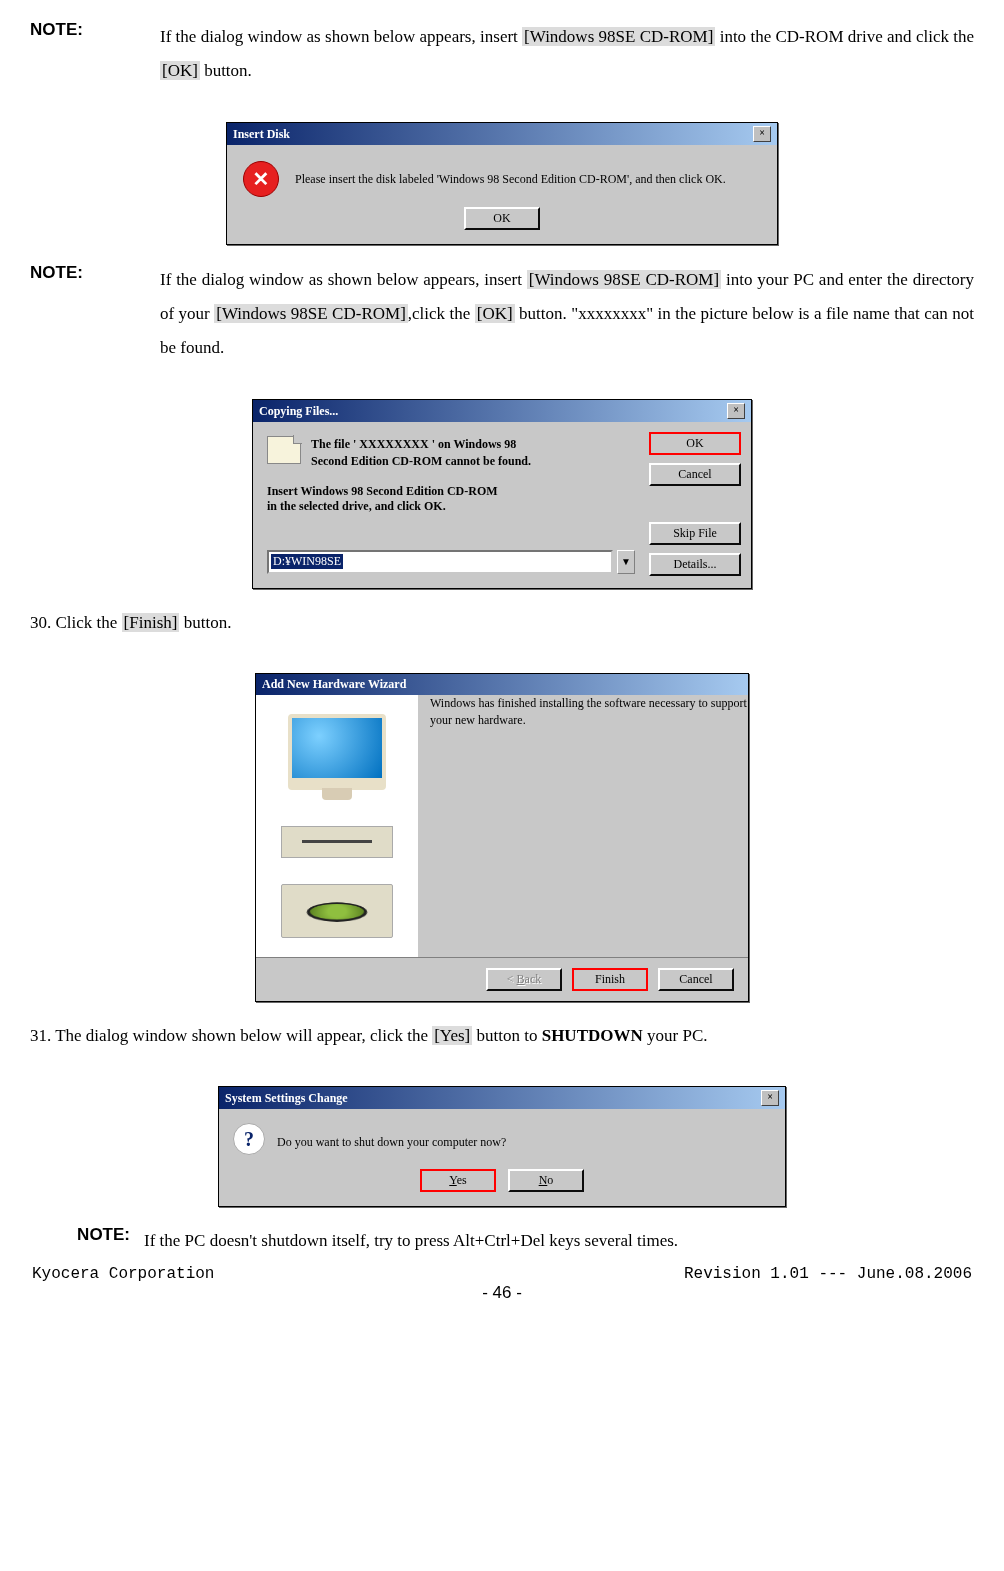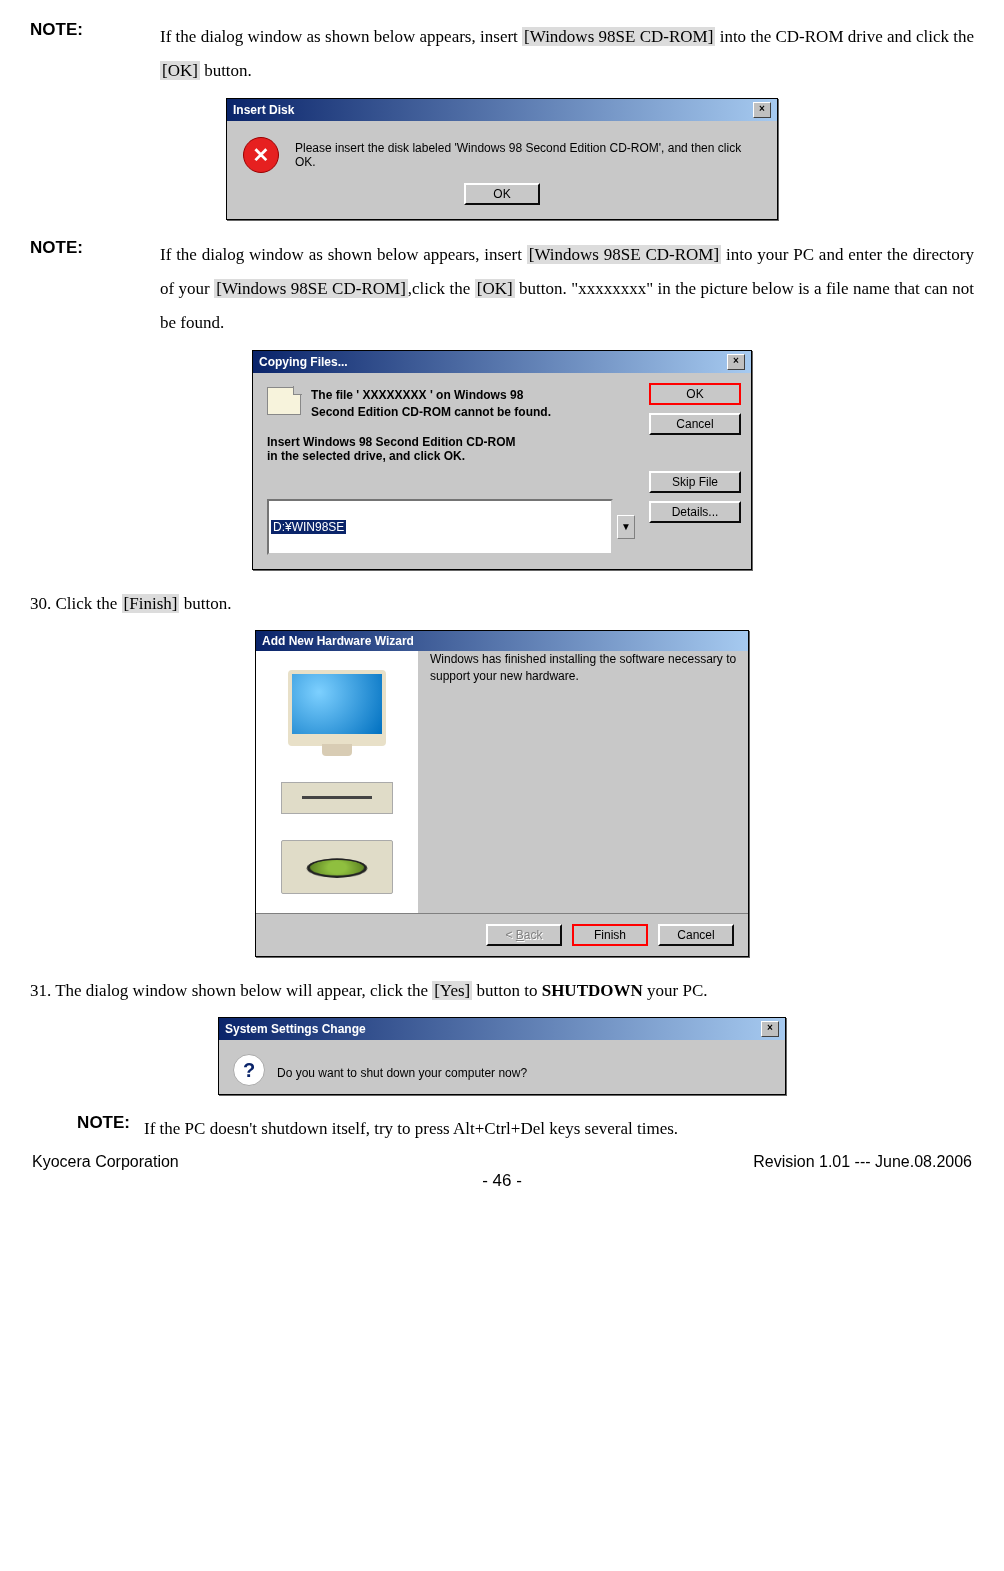--- a/index.html
+++ b/index.html
@@ -24,26 +24,26 @@
       margin-bottom: 16px;
     }
     .note-row { display: flex; margin-bottom: 10px; }
     .note-label { width: 130px; font-weight: bold; font-family: Arial, sans-serif; font-size: 17px; flex-shrink:0; }
     .note-body { flex: 1; line-height: 2; text-align: justify; }
     .hl { background: #dcdcdc; padding: 0 2px; }
     .step-line { margin: 12px 0 10px 0; line-height: 1.9; }
     .note3-row { display: flex; margin: 8px 0 6px 0; }
     .note3-label { width: 100px; font-weight: bold; font-family: Arial, sans-serif; font-size:17px; text-align:right; padding-right:14px; flex-shrink:0; }
     .note3-body { flex:1; line-height:1.9; }
-    .footer { display:flex; justify-content: space-between; font-family: Liberation Sans, sans-serif; font-size:16px; margin-top: 8px; padding: 0 2px; }
+    .footer { display:flex; justify-content: space-between; font-family: Liberation Mono, monospace; font-size:16px; margin-top: 8px; padding: 0 2px; }
     .pagenum { text-align:center; font-family: Arial, sans-serif; font-size:17px; }
 
     
     .dialog-wrap { display:flex; justify-content:center; margin: 8px 0 18px 0; }
-    .win-dialog { border: 1px solid #000; background:#c8c8c8; font-family: Liberation Sans, sans-serif; font-size:12px; box-shadow: 1px 1px 0 #666; }
+    .win-dialog { border: 1px solid #000; background:#c8c8c8; font-family: Liberation Serif, serif; font-size:12px; box-shadow: 1px 1px 0 #666; margin-top: 24px; }
     .titlebar { background: linear-gradient(to right, #0a246a, #a6caf0); color:#fff; font-weight:bold; padding: 3px 6px; display:flex; justify-content:space-between; align-items:center; }
     .closebtn { width:16px; height:14px; background:#c0c0c0; border:1px solid #fff; border-right-color:#404040; border-bottom-color:#404040; font-size:10px; line-height:12px; text-align:center; font-weight:bold; color:#000; }
     .btn { background:#c8c8c8; border:2px outset #fff; border-right-color:#606060; border-bottom-color:#606060; padding:2px 0; text-align:center; font-size:12px; min-width:72px; }
     .btn.red-outline { outline: 2px solid red; outline-offset: -2px; }
 
     
     .d1 { width: 550px; }
     .d1-body { display:flex; padding: 16px 16px 10px 16px; align-items:center; gap:16px; }
     .err-icon { width:34px; height:34px; border-radius:50%; background:#e62020; display:flex; align-items:center; justify-content:center; color:#fff; font-weight:bold; font-size:20px; border:1px solid #900; }
     .d1-msg { flex:1; font-size:12px; }
@@ -52,21 +52,21 @@
     
     .d2 { width: 498px; }
     .d2-body { display:flex; }
     .d2-left { flex:1; padding:14px 10px 14px 14px; }
     .d2-toprow { display:flex; gap:10px; }
     .file-icon { width:32px; height:26px; background:#f7f3dc; border:1px solid #888; position:relative; }
     .file-icon::after { content:""; position:absolute; right:-2px; top:-2px; width:8px; height:8px; background:#c8c8c8; border-left:1px solid #888; border-bottom:1px solid #888; }
     .d2-msgs { font-size:12px; font-weight: bold; line-height:1.4; }
     .d2-msg2 { margin-top:14px; font-weight:bold; font-size:12px; }
     .d2-input-row { margin-top:36px; display:flex; align-items:center; gap:4px; }
-    .d2-input { flex:1; height:20px; border:2px inset #c8c8c8; background:#fff; padding:16px 2px; font-size:12px; display:flex; align-items:center; }
+    .d2-input { flex:1; height:20px; border:2px inset #c8c8c8; background:#fff; padding:0 2px; font-size:12px; display:flex; align-items:center; }
     .d2-input-sel { background:#0a246a; color:#fff; padding:0 2px; }
     .dd-arrow { width:16px; height:22px; background:#c8c8c8; border:1px solid #808080; border-left-color:#fff; border-top-color:#fff; display:flex; align-items:center; justify-content:center; font-size:10px; }
     .d2-right { width:92px; padding:10px 10px 10px 4px; display:flex; flex-direction:column; gap:8px; }
 
     
     .d3 { width: 492px; }
     .d3-body { display:flex; gap:12px; }
     .d3-graphic { width:150px; height:250px; background:#fff; display:flex; flex-direction:column; align-items:center; justify-content:space-around; padding:6px; }
     .g-monitor { width:90px; height:60px; border:4px solid #e8e0c8; border-bottom-width:12px; background: radial-gradient(circle at 30% 30%, #7dd0ff, #0070c0); border-radius:4px; }
     .g-monitor-stand { width:30px; height:12px; background:#d8ccb4; margin:-2px auto 0; border-radius:0 0 4px 4px; }
@@ -201,20 +201,24 @@
       <div class="titlebar">
         <span>System Settings Change</span>
         <span class="closebtn">×</span>
       </div>
       <div class="d4-body">
         <div class="q-icon">?</div>
         <div class="d4-msgs">
           <div class="d4-msg2">Do you want to shut down your computer now?</div>
         </div>
       </div>
+      <div class="d4-btnrow">
+        <div class="btn red-outline"><span class="u-under">Y</span>es</div>
+        <div class="btn"><span class="u-under">N</span>o</div>
+      </div>
     </div>
   </div>
 
   <div class="note3-row">
     <div class="note3-label">NOTE:</div>
     <div class="note3-body">If the PC doesn't shutdown itself, try to press Alt+Ctrl+Del keys several times.</div>
   </div>
 
   <div class="footer">
     <div>Kyocera Corporation</div>

